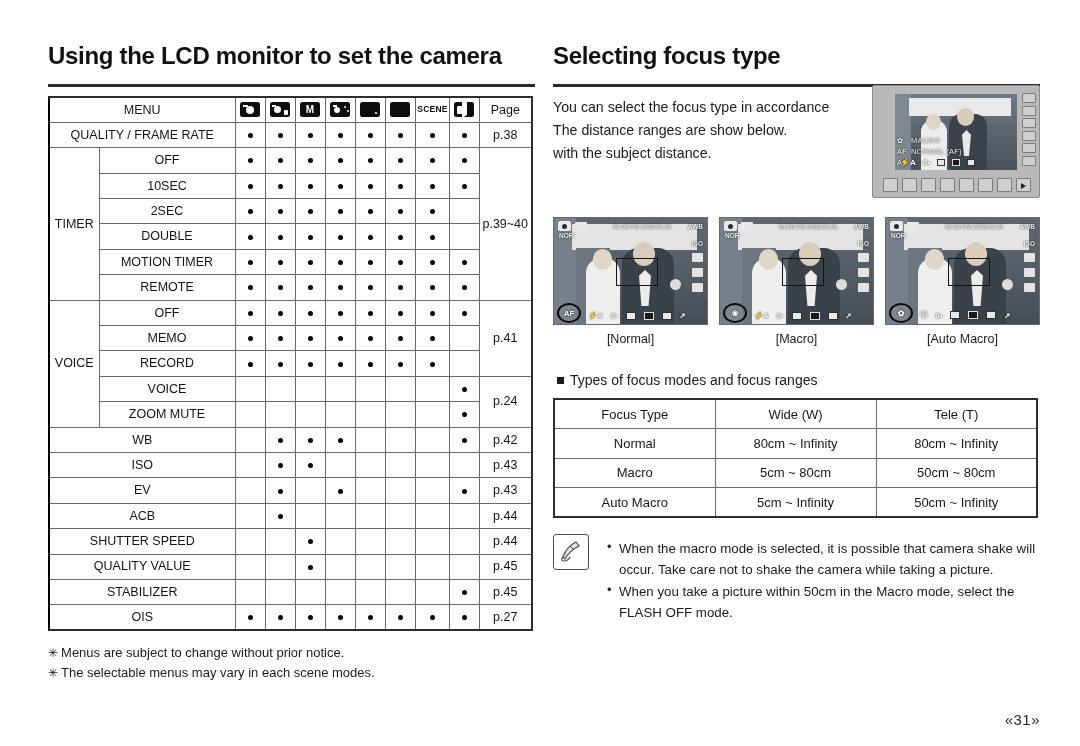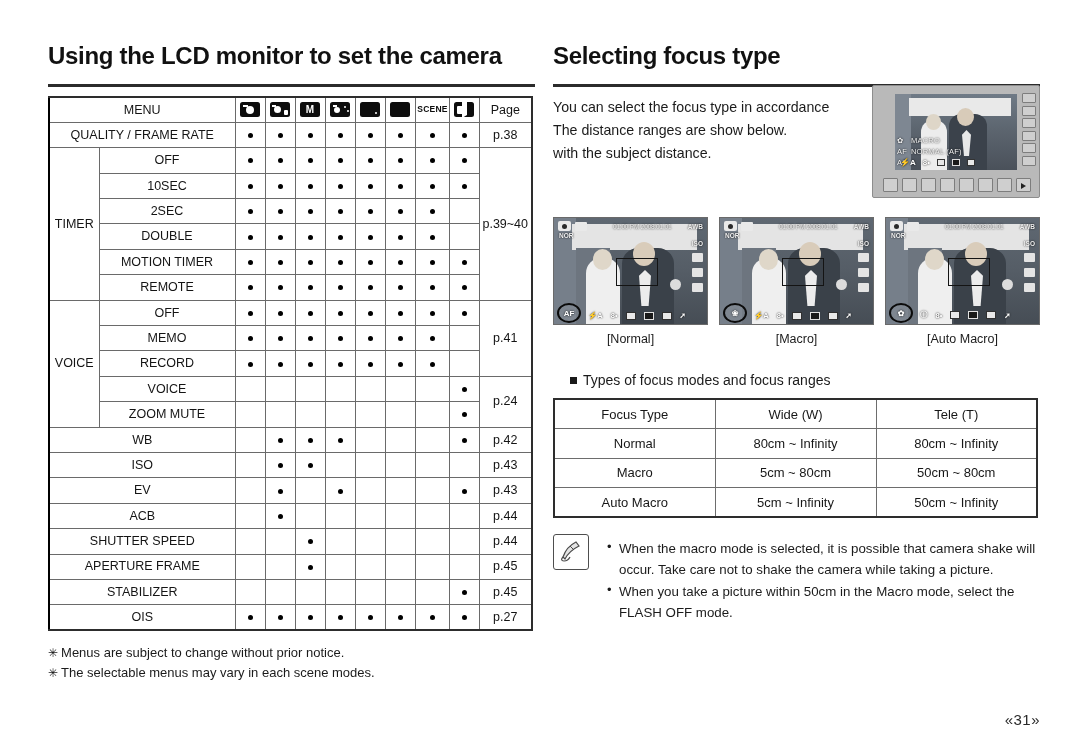--- a/index.html
+++ b/index.html
@@ -312,21 +312,21 @@
     display:flex; align-items:center; justify-content:center;
     background: rgba(255,255,255,0.06);
   }
   .thumb .circle-hl span { font-size:8px; font-weight:bold; color:#fff; text-shadow:0 0 2px #000; }
   .thumb-caption {
     text-align:center; font-size:12.5px; margin-top:7px; color:#1b1b1b;
   }
 
   
   .sub-heading {
-    position:absolute; left:17px; top: 330px;
+    position:absolute; left:4px; top: 330px;
     font-size: 14px; color:#1b1b1b;
   }
   .sq-bullet {
     display:inline-block; width:7px; height:7px; background:#1a1a1a;
     margin-right:6px; vertical-align: 1px;
   }
 
   table.focus-table {
     position:absolute; left: 0px; top: 356px;
     border-collapse: collapse;
@@ -601,21 +601,21 @@
             <td class="dotcell empty"></td>
             <td class="dotcell"></td>
             <td class="dotcell empty"></td>
             <td class="dotcell empty"></td>
             <td class="dotcell empty"></td>
             <td class="dotcell empty"></td>
             <td class="dotcell empty"></td>
             <td class="outer-r" rowspan="1">p.44</td>
           </tr>
           <tr>
-            <td class="outer-l" colspan="3">APERTURE FRAME</td>
+            <td class="outer-l" colspan="3">QUALITY VALUE</td>
             <td class="dotcell empty"></td>
             <td class="dotcell empty"></td>
             <td class="dotcell"></td>
             <td class="dotcell empty"></td>
             <td class="dotcell empty"></td>
             <td class="dotcell empty"></td>
             <td class="dotcell empty"></td>
             <td class="dotcell empty"></td>
             <td class="outer-r" rowspan="1">p.45</td>
           </tr>

